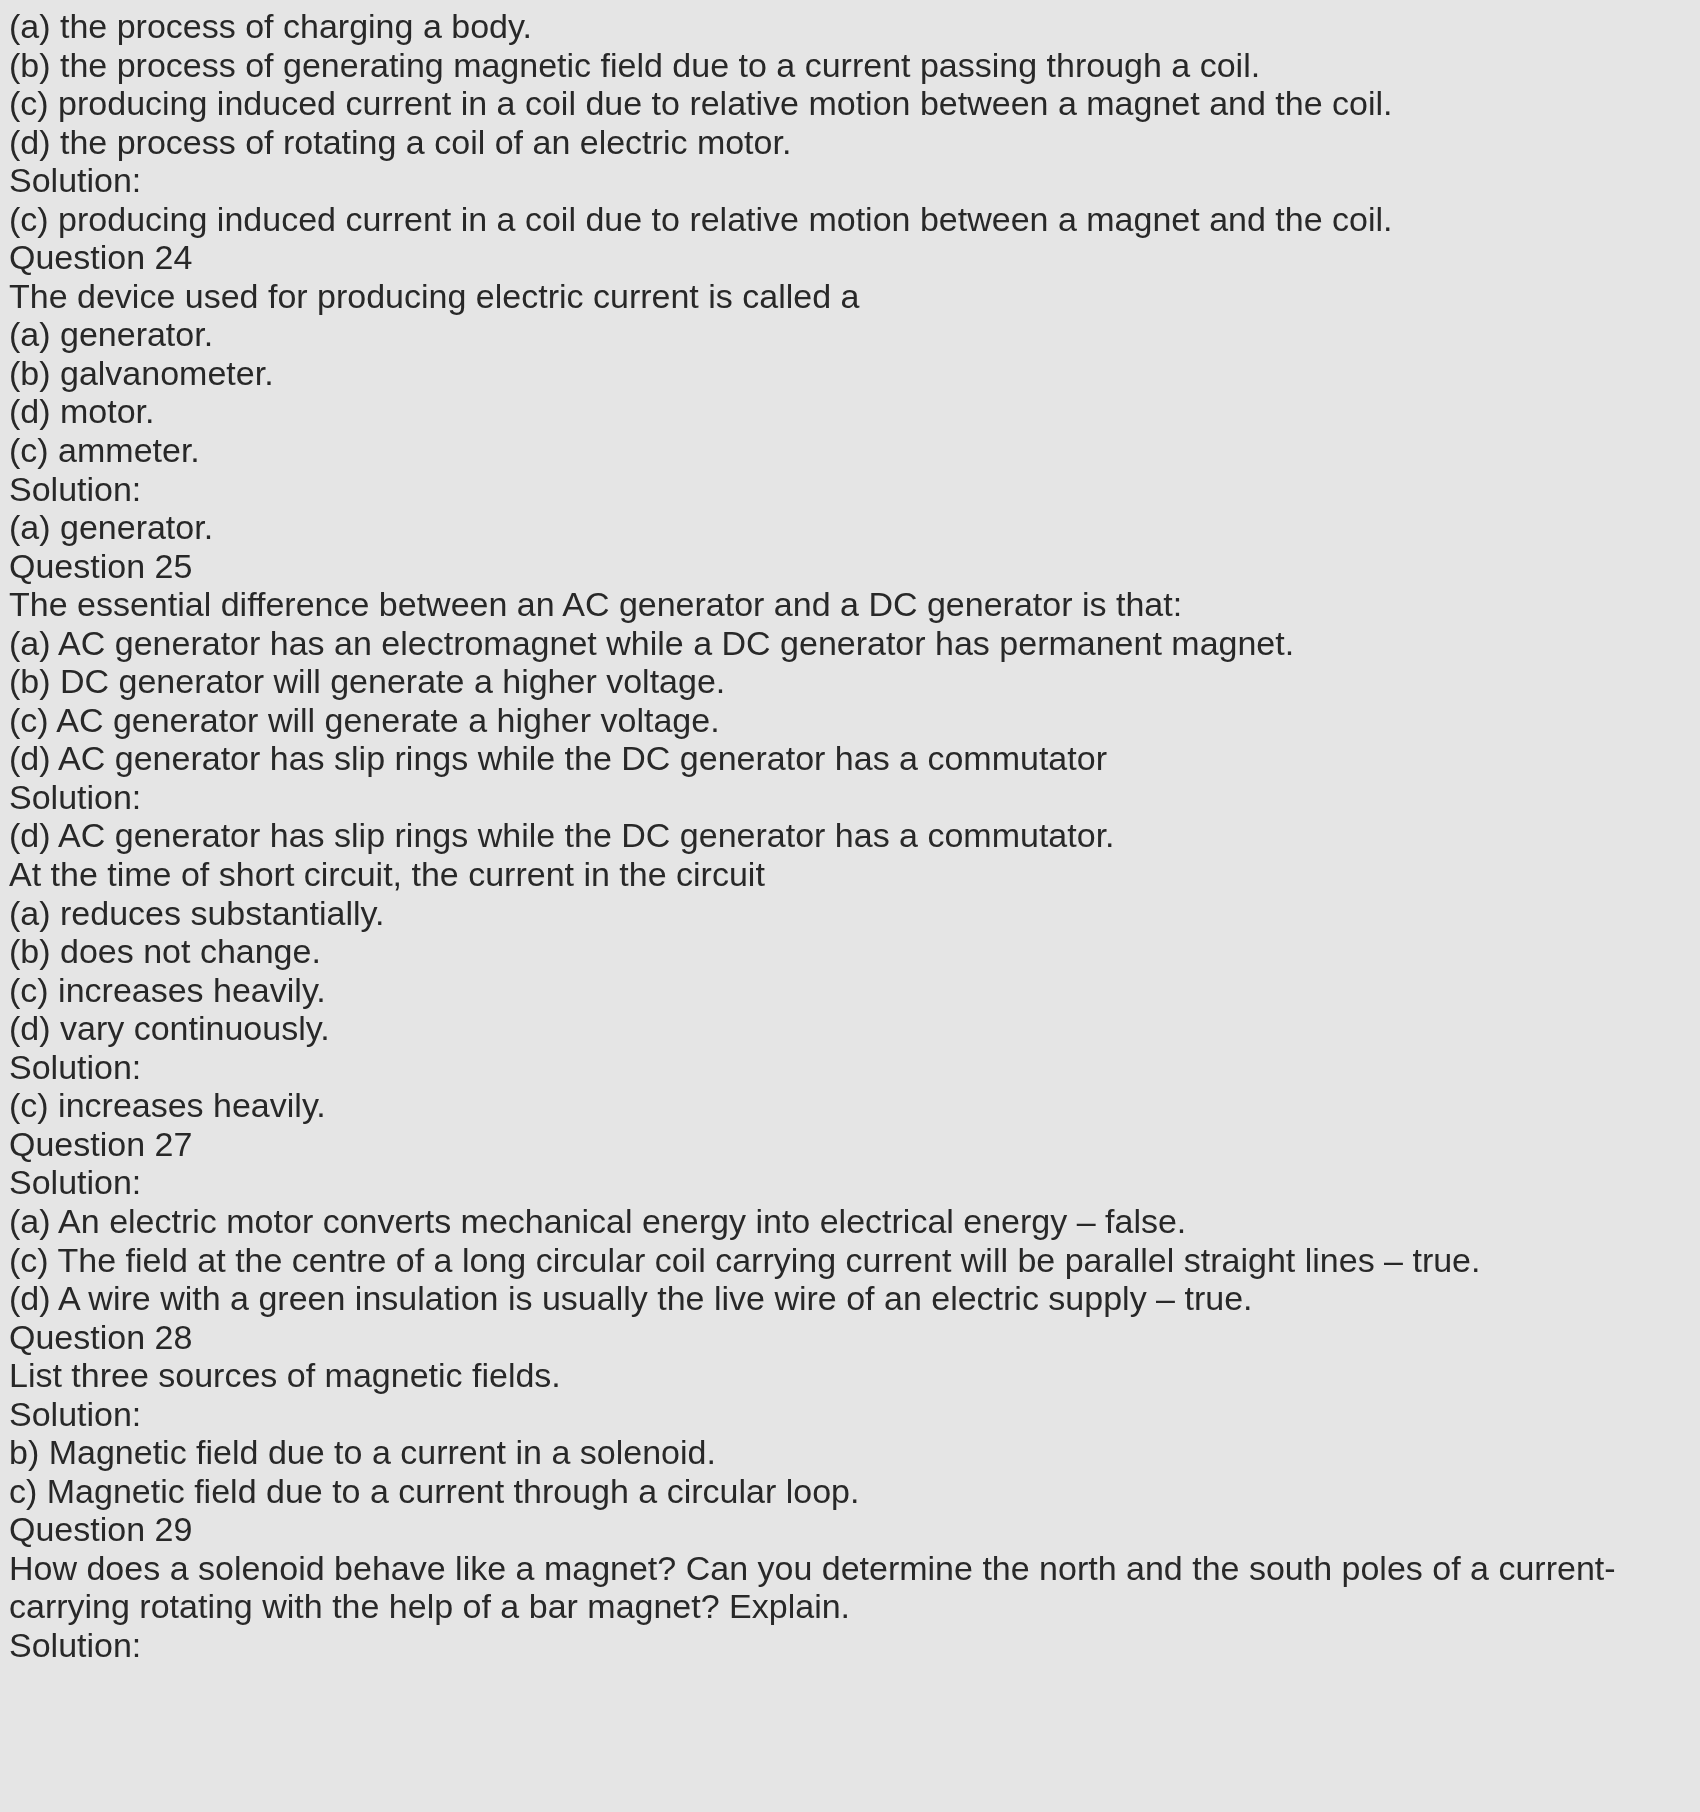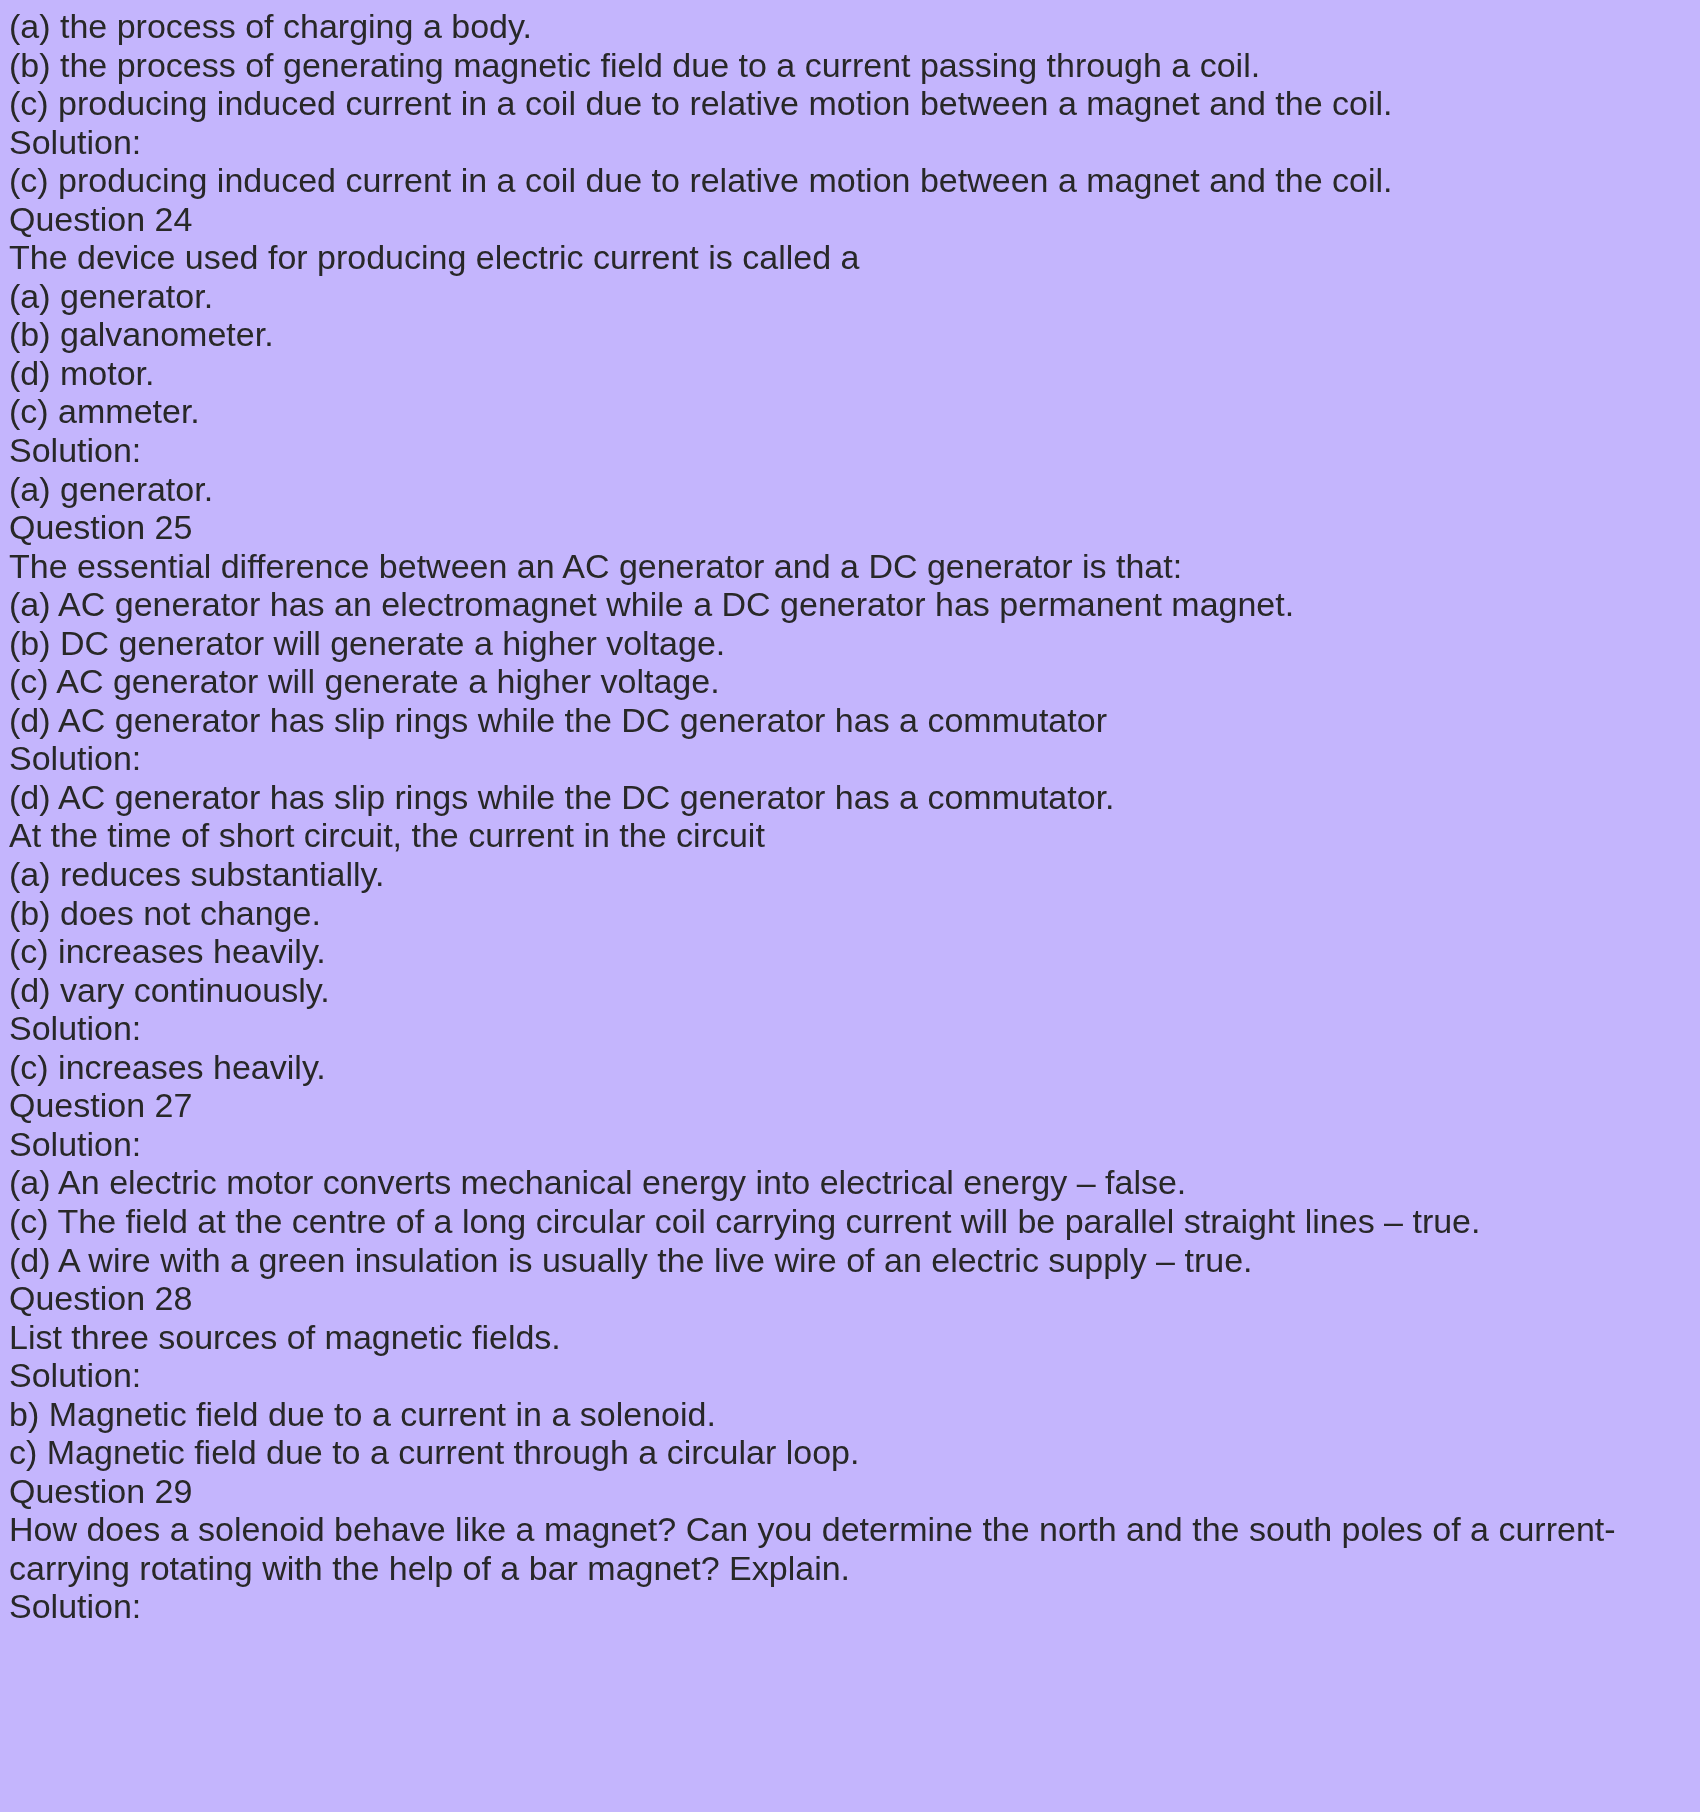--- a/index.html
+++ b/index.html
@@ -10,39 +10,40 @@
   body {
     width: 1700px;
     height: 1812px;
     overflow: hidden;
   }
   .page {
     box-sizing: border-box;
     width: 1700px;
     height: 1812px;
     padding: 7px 10px 0 9px;
-    background: #c4b5fd;
+    background: #e5e5e5;
   }
   .line {
     font-family: "Liberation Sans", sans-serif;
     font-size: 34px;
     line-height: 38.55px;
     color: #282828;
     white-space: pre;
   }
 </style>
 </head>
 <body>
 
 <div class="page">
   <div>
 
   <div class="line">(a) the process of charging a body.</div>
       <div class="line">(b) the process of generating magnetic field due to a current passing through a coil.</div>
       <div class="line">(c) producing induced current in a coil due to relative motion between a magnet and the coil.</div>
+      <div class="line">(d) the process of rotating a coil of an electric motor.</div>
       <div class="line">Solution:</div>
       <div class="line">(c) producing induced current in a coil due to relative motion between a magnet and the coil.</div>
       <div class="line">Question 24</div>
       <div class="line">The device used for producing electric current is called a</div>
       <div class="line">(a) generator.</div>
       <div class="line">(b) galvanometer.</div>
       <div class="line">(d) motor.</div>
       <div class="line">(c) ammeter.</div>
       <div class="line">Solution:</div>
       <div class="line">(a) generator.</div>

